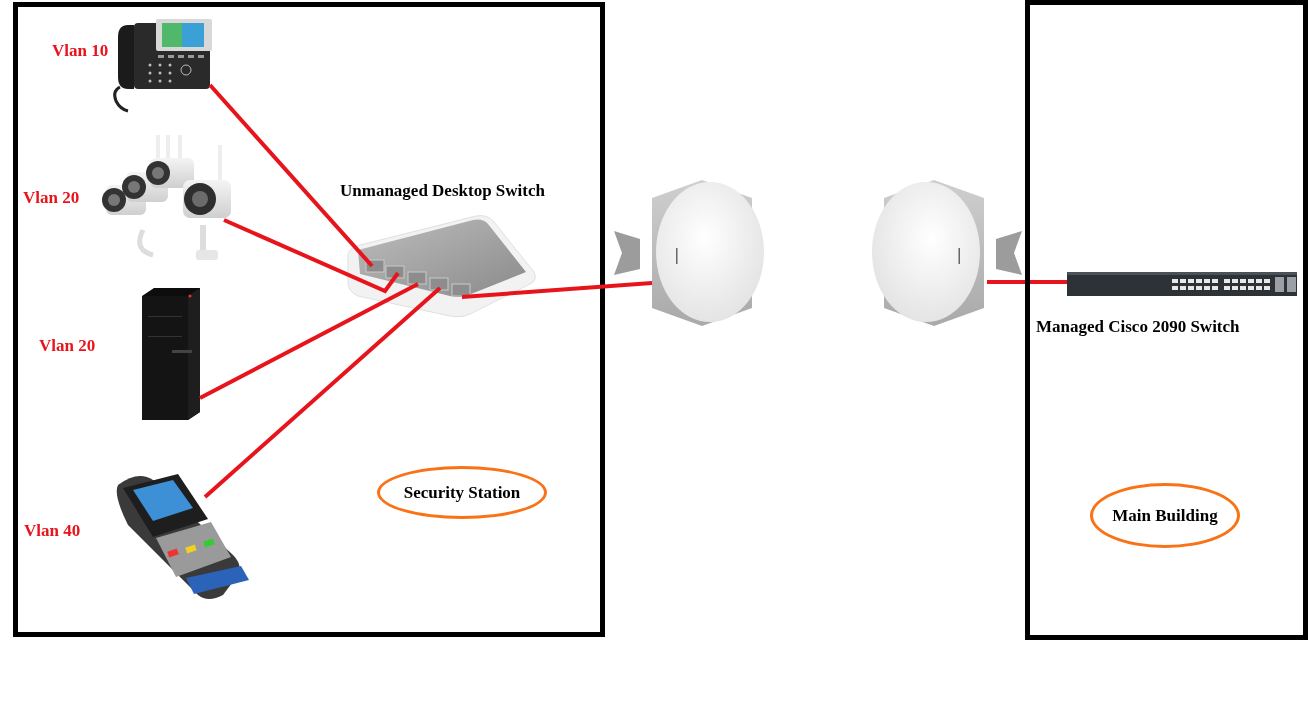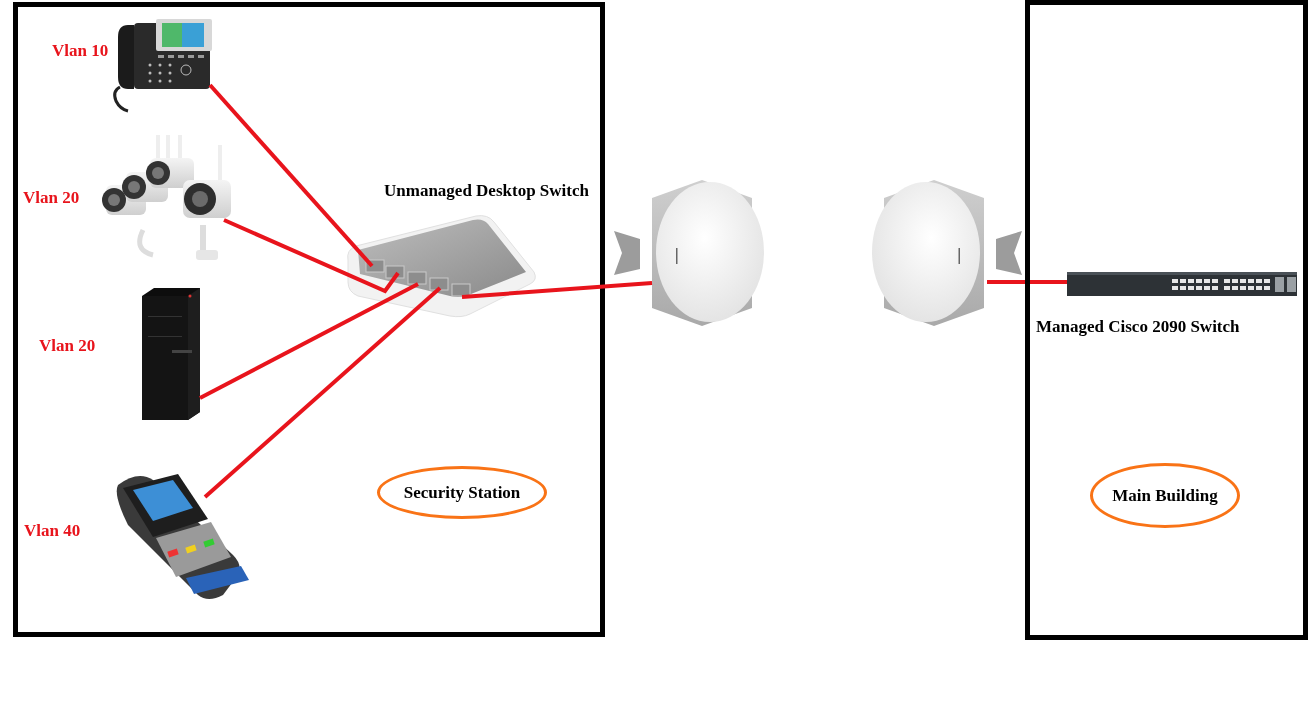--- a/index.html
+++ b/index.html
@@ -186,21 +186,21 @@
   </g>
 </svg>
 
 <div style="position:absolute;left:1025px;top:0;width:5px;height:640px;background:#000;"></div>
 
 <div class="vlan" style="left:34px;top:41px;margin-left:18px;">Vlan 10</div>
 <div class="vlan" style="left:23px;top:188px;">Vlan 20</div>
 <div class="vlan" style="left:39px;top:336px;">Vlan 20</div>
 <div class="vlan" style="left:24px;top:521px;">Vlan 40</div>
 
-<div class="caption" style="left:340px;top:181px;margin-left:44px;">Unmanaged  Desktop Switch</div>
+<div class="caption" style="left:340px;top:181px;">Unmanaged  Desktop Switch</div>
 <div class="caption" style="left:1036px;top:317px;">Managed Cisco 2090 Switch</div>
 
 <div class="ellipse" style="left:377px;top:466px;width:170px;height:53px;">
   <span>Security Station</span>
 </div>
-<div class="ellipse" style="left:1090px;top:463px;width:150px;height:65px;">
+<div class="ellipse" style="left:1090px;top:483px;width:150px;height:65px;">
   <span>Main Building</span>
 </div>
 
 </body></html>

